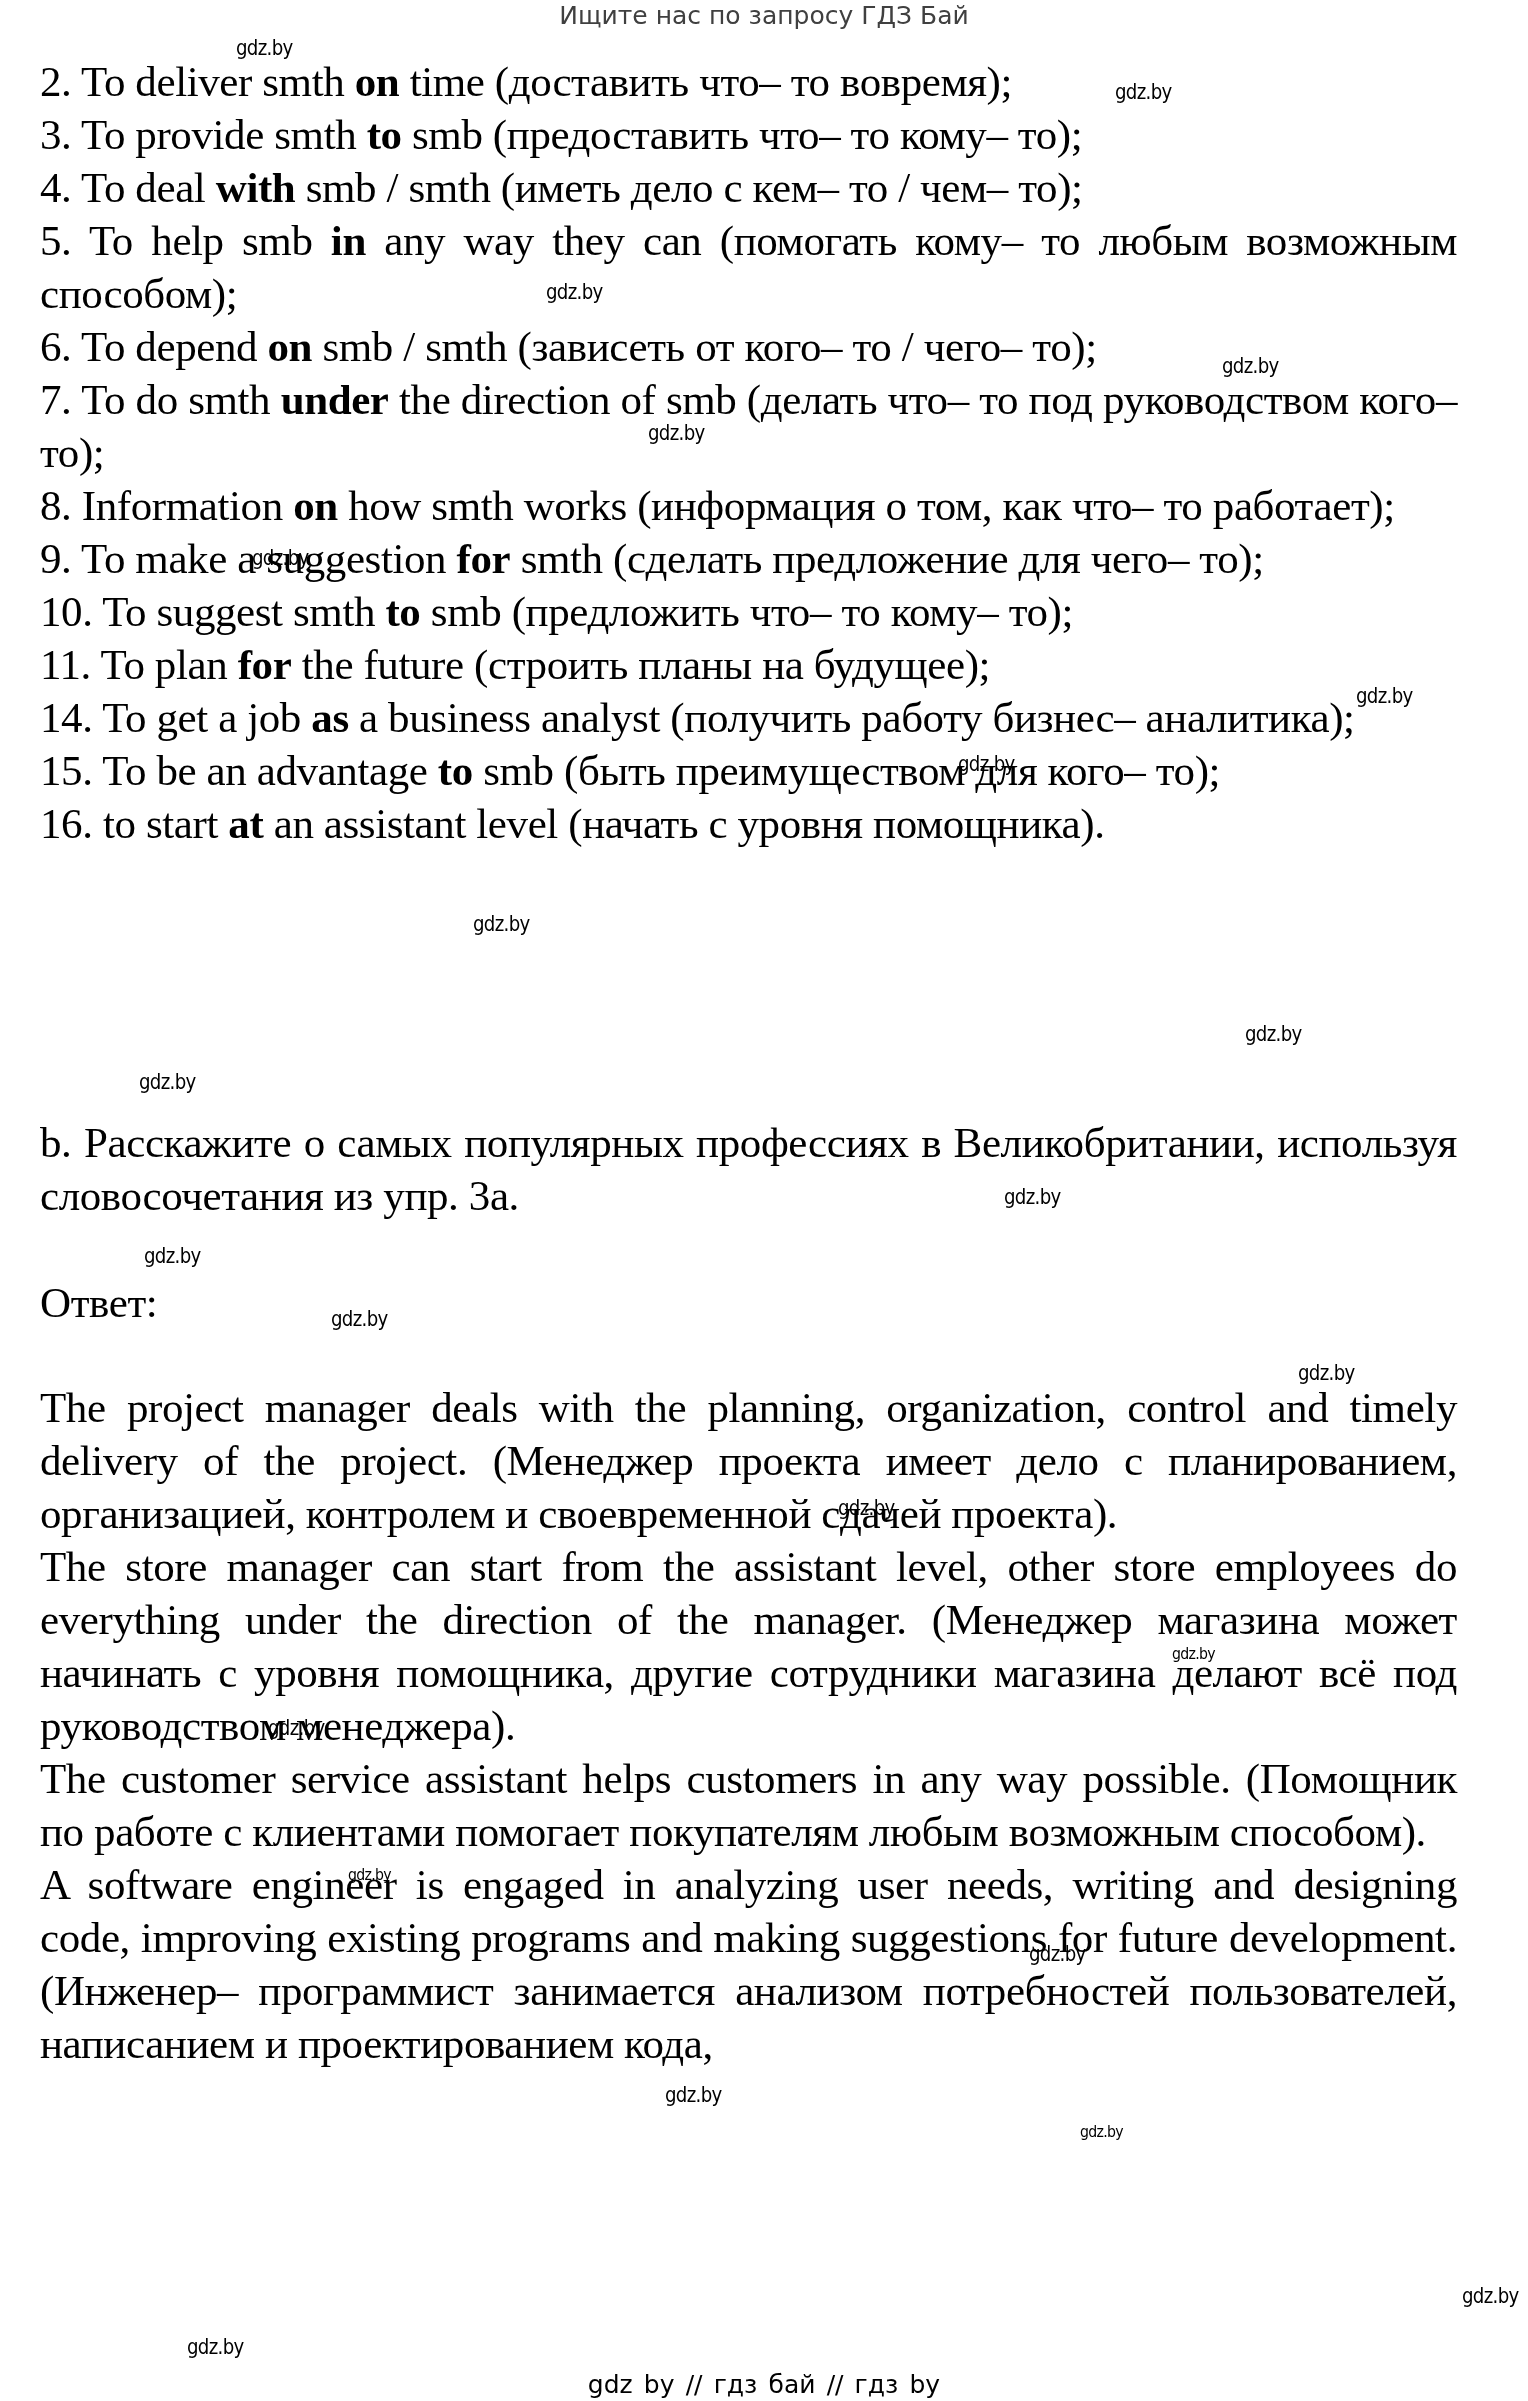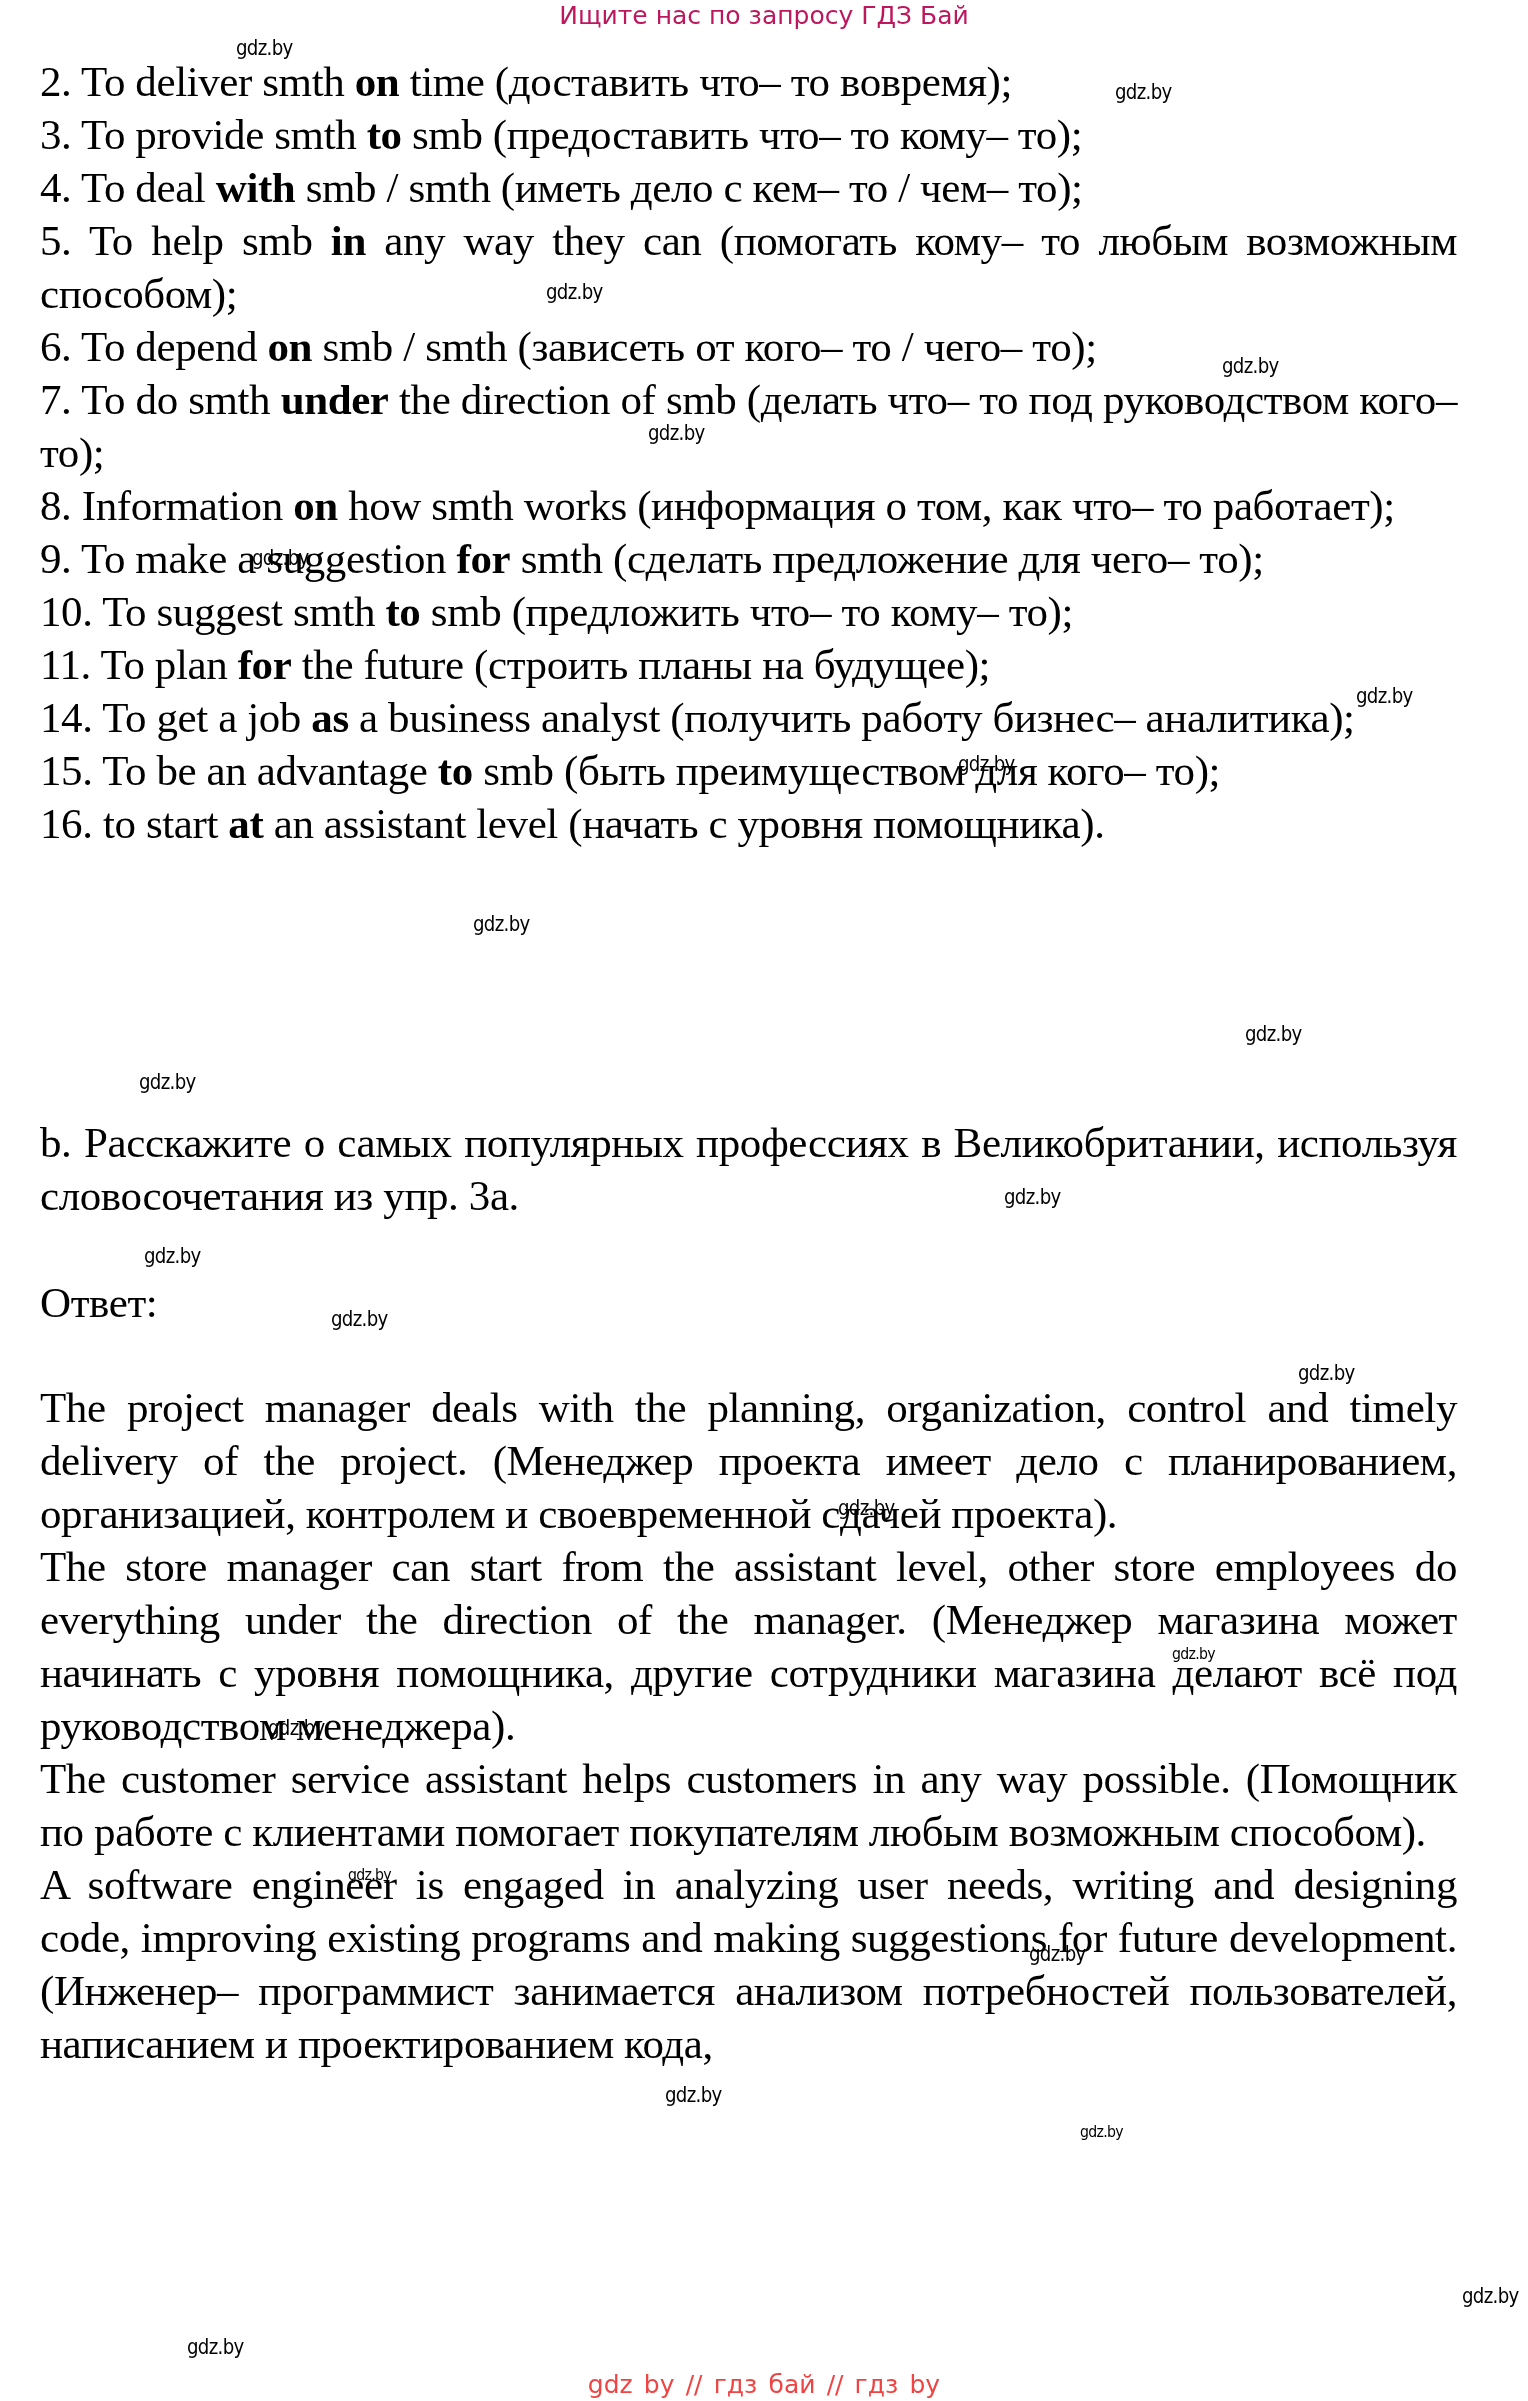--- a/index.html
+++ b/index.html
@@ -1,20 +1,20 @@
 <!DOCTYPE html>
 <html style="font-size:12.7px"><head>
 <meta charset="utf-8">
 <style>
   html, body { margin:0; padding:0; background:#ffffff; }
   body { width:1528px; height:2401px; position:relative; overflow:hidden; }
   .hdr { position:absolute; top:0; left:0; width:1528px; text-align:center;
-         font-family:"DejaVu Sans", sans-serif; font-size:25px; line-height:32px; color:#be185d; }
+         font-family:"DejaVu Sans", sans-serif; font-size:25px; line-height:32px; color:#404040; }
   .ftr { position:absolute; top:2369px; left:0; width:1528px; text-align:center;
-         font-family:"DejaVu Sans", sans-serif; font-size:25px; line-height:32px; color:#ef4444; word-spacing:3.2px; }
+         font-family:"DejaVu Sans", sans-serif; font-size:25px; line-height:32px; color:#000000; word-spacing:3.2px; }
   .blk { position:absolute; left:40px; width:1417px;
          font-family:"Liberation Serif", serif; font-size:43px; line-height:53px; color:#000; letter-spacing:-0.4px; }
   .blk p { margin:0; }
   .just { text-align:justify; }
   .just-last { text-align:justify; text-align-last:left; }
   b { font-weight:bold;margin-top:20px; }
   .wm { position:absolute; font-family:"DejaVu Sans", sans-serif; font-size:21.4px; color:#000;
         letter-spacing:-0.8px; transform:scaleX(0.85); transform-origin:left top; }
 </style>
 </head>

